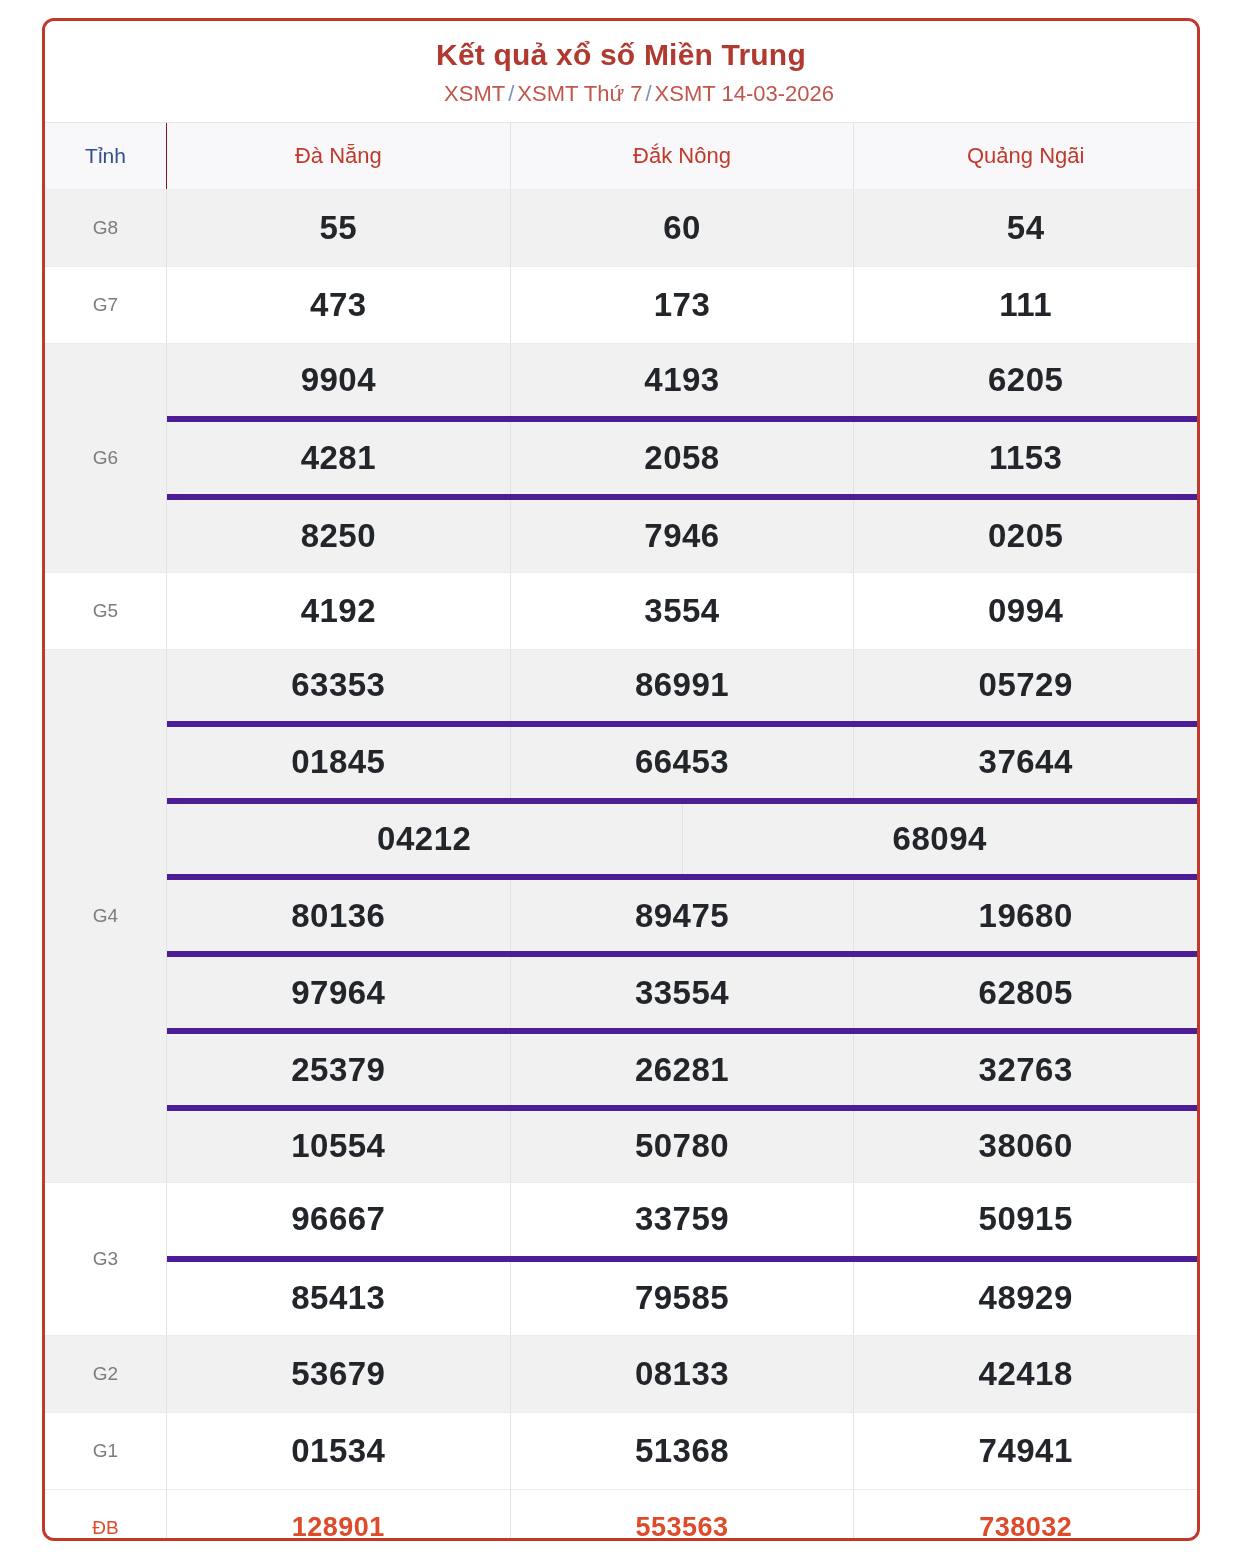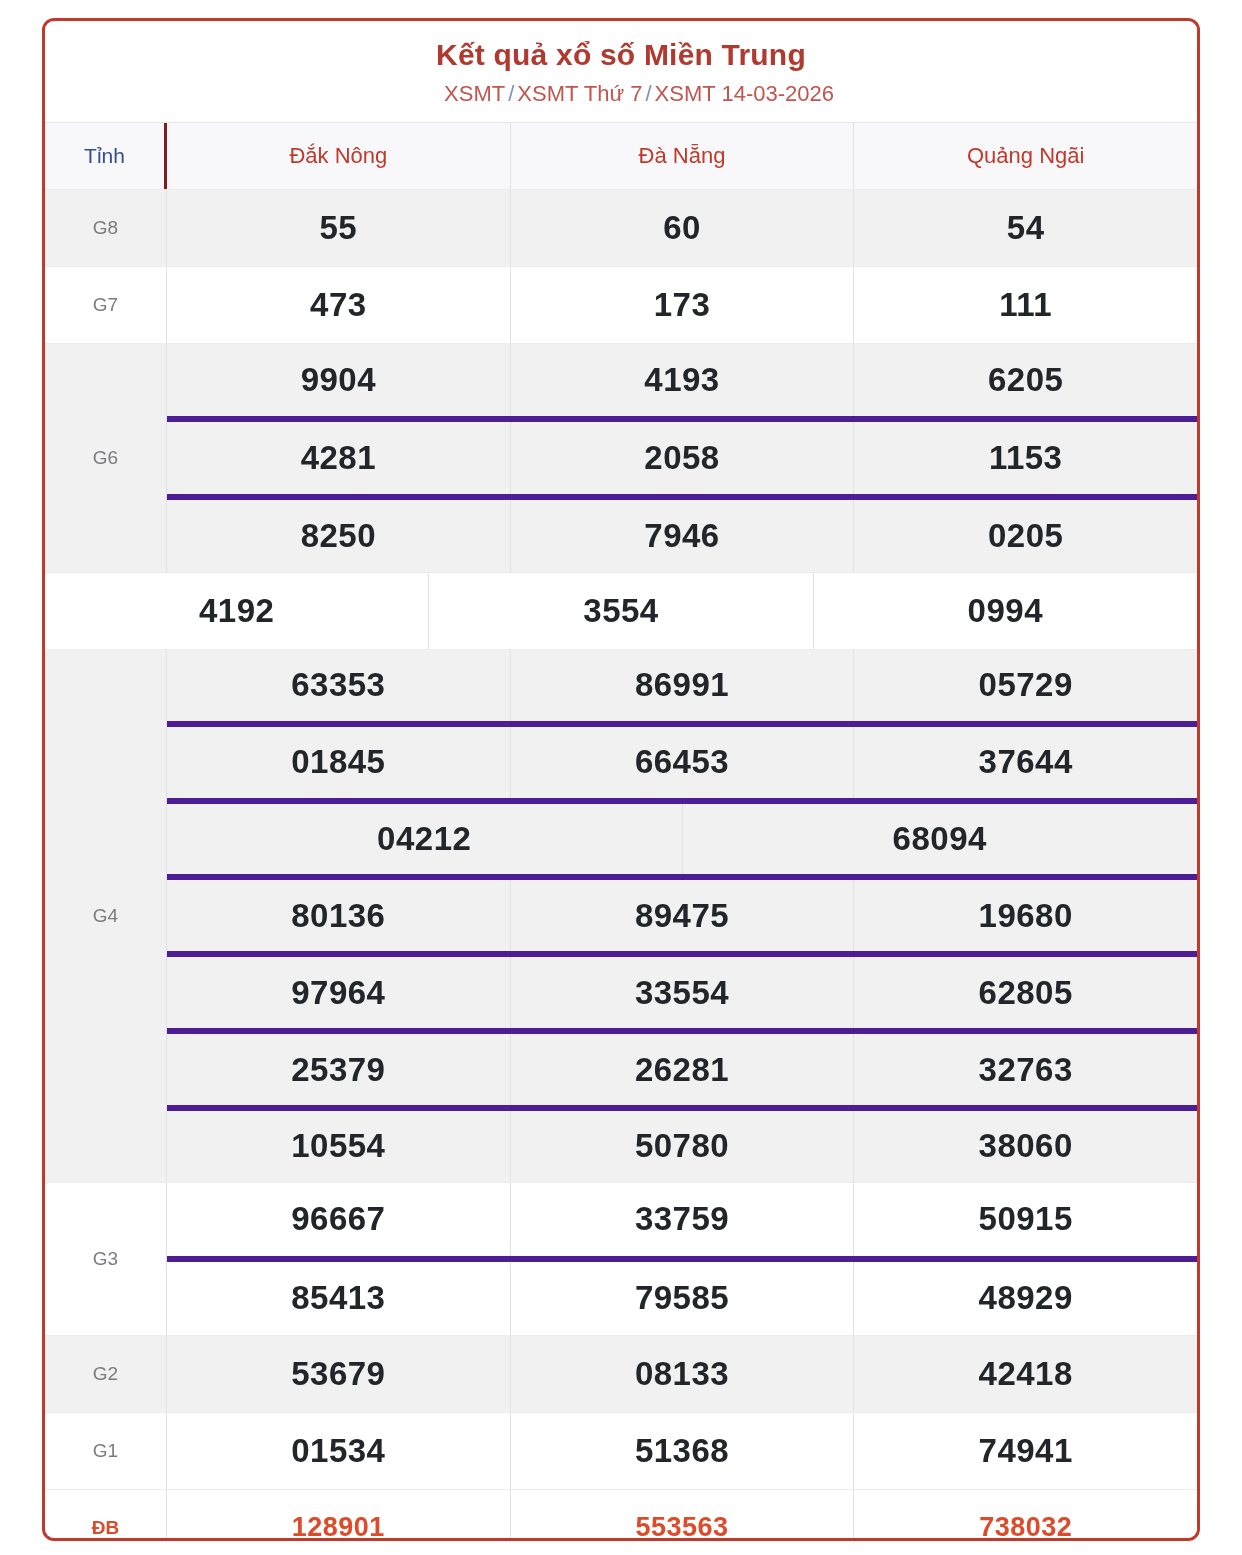--- a/index.html
+++ b/index.html
@@ -105,41 +105,41 @@
     display: flex;
     align-items: center;
     justify-content: center;
     border-right: 1px solid #e2e2e5;
     box-sizing: border-box;
   }
   .cell:last-child { border-right: none; align-items: center; }
 
   
   .header-row { height: 66px; }
-  .header-row .cell-label { border-right: 3px solid #7f1d1d; }
+  .header-row .cell-label { border-right: 1px solid #7f1d1d; }
   .th-tinh {
     font-size: 21px;
     color: #33508c;
     font-weight: normal;
   }
   .th-prov {
     font-size: 22px;
     color: #c0392b;
     font-weight: normal;
   }
 
   
   .glabel {
     font-size: 19px;
     color: #7b7b80;
     font-weight: normal;
   }
   .glabel.db {
     color: #dd4b2a;
-    font-weight: bold;
+    font-weight: normal;
     font-size: 19px;
     text-align: right;
   }
 
   
   .num {
     font-size: 33px;
     font-weight: bold;
     color: #22262b;
     letter-spacing: .5px;
@@ -174,26 +174,26 @@
 
     <div class="tbl">
 
       <div class="row header-row">
         <div class="cell-label">
           <span class="th-tinh">Tỉnh</span>
         </div>
         <div class="cell-cols">
           <div class="subrow">
             <div class="cell">
+                <span class="th-prov">Đà Nẵng</span>
+              </div>
+            <div class="cell">
                 <span class="th-prov">Đắk Nông</span>
               </div>
             <div class="cell">
-                <span class="th-prov">Đà Nẵng</span>
-              </div>
-            <div class="cell">
                 <span class="th-prov">Quảng Ngãi</span>
               </div>
           </div>
         </div>
       </div>
 
       <div class="row shade r-g8">
         <div class="cell-label">
             <span class="glabel">G8</span>
           </div>
@@ -266,20 +266,23 @@
                 <span class="num">7946</span>
               </div>
             <div class="cell">
                 <span class="num">0205</span>
               </div>
           </div>
         </div>
       </div>
 
       <div class="row plain r-g5">
+        <div class="cell-label">
+            <span class="glabel">G5</span>
+          </div>
         <div class="cell-cols">
           <div class="subrow">
             <div class="cell">
                 <span class="num">4192</span>
               </div>
             <div class="cell">
                 <span class="num">3554</span>
               </div>
             <div class="cell">
                 <span class="num">0994</span>

